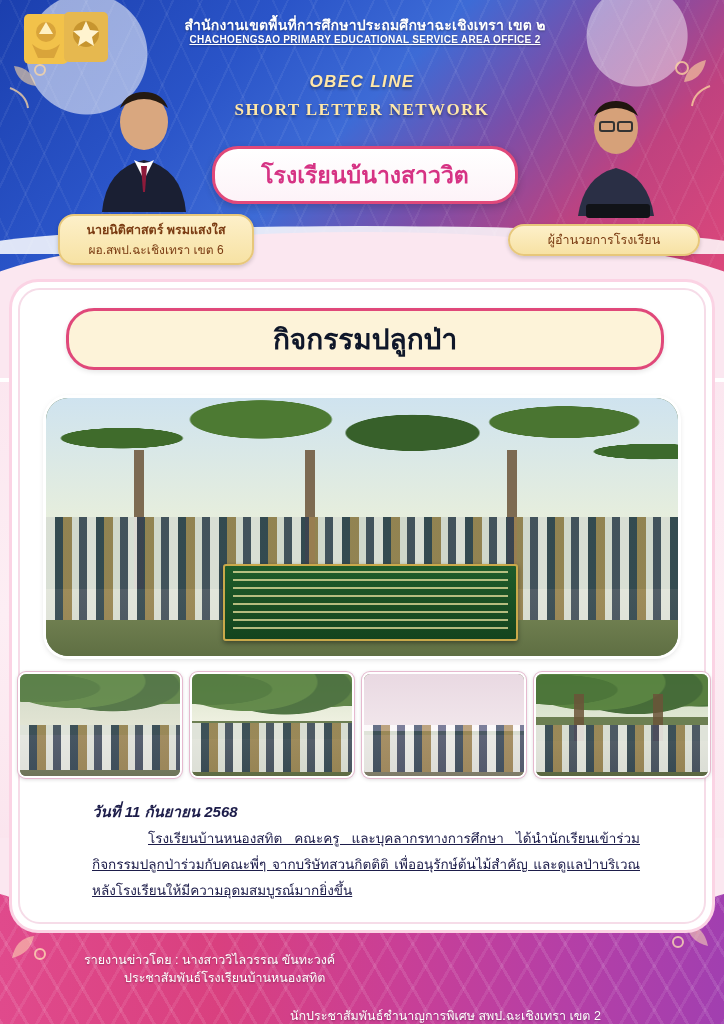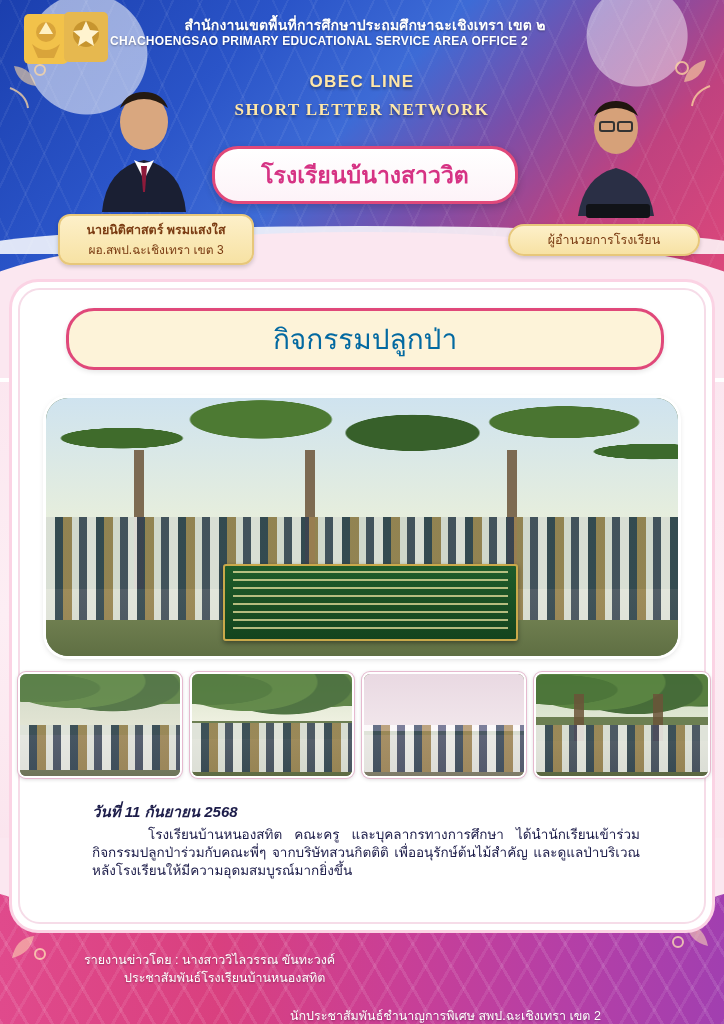--- a/index.html
+++ b/index.html
@@ -116,37 +116,39 @@
     color: #ffffff;
     font-size: 14px;
     font-weight: bold;
     letter-spacing: .2px;
     text-shadow: 0 1px 2px rgba(0,0,0,.35);
   }
   .org-en {
     position: absolute;
     left: 110px; top: 34px;
     width: 510px;
+    text-align: center;
     color: #ffffff;
-    font-size: 12px;
+    font-size: 10px;
     font-weight: bold;
     letter-spacing: .3px;
     text-shadow: 0 1px 2px rgba(0,0,0,.35);
+    text-decoration: underline;
   }
   .net-line1, .net-line2 {
     position: absolute;
     left: 112px;
     width: 500px;
     text-align: center;
     color: #ffe7a8;
     font-weight: bold;
     letter-spacing: 1.4px;
     text-shadow: 0 2px 3px rgba(0,0,0,.4);
   }
-  .net-line1 { top: 72px; font-size: 17px; }
+  .net-line1 { top: 72px; font-size: 17px; font-style: italic; }
   .net-line2 { top: 100px; font-size: 17px; font-family: Liberation Serif, serif; }
 
   .school-ribbon {
     position: absolute;
     left: 212px; top: 146px;
     width: 300px; height: 52px;
     background: linear-gradient(180deg, #ffffff 0%, #fdf3f8 100%);
     border: 3px solid #e0487a;
     border-radius: 26px;
     box-shadow: 0 3px 8px rgba(0,0,0,.2);
@@ -171,43 +173,43 @@
   .name-plate {
     position: absolute;
     background: linear-gradient(180deg, #fdf0c9 0%, #f7e2a4 100%);
     border: 2px solid #e7c77a;
     border-radius: 16px;
     text-align: center;
     color: #7a3b12;
     padding: 4px 8px;
     box-shadow: 0 2px 4px rgba(0,0,0,.18);
   }
-  .plate-left { left: 58px; top: 214px; width: 176px; border-radius: 12px; }
+  .plate-left { left: 58px; top: 214px; width: 176px; }
   .plate-left .l1 { font-size: 12.5px; font-weight: bold; }
   .plate-left .l2 { font-size: 12px; }
   .plate-right { left: 508px; top: 224px; width: 172px; }
   .plate-right .l1 { font-size: 12.5px; }
 
   
   .activity-title-box {
     position: absolute;
     left: 66px; top: 308px;
     width: 592px; height: 56px;
     background: #fdf3d9;
     border: 3px solid #e0487a;
     border-radius: 28px;
     display: flex;
     align-items: center;
     justify-content: center;
     box-shadow: 0 2px 5px rgba(0,0,0,.1);
   }
   .activity-title-box span {
-    color: #0369a1;
+    color: #0f172a;
     font-size: 28px;
-    font-weight: normal;
+    font-weight: bold;
   }
 
   
   .hero-photo {
     position: absolute;
     left: 46px; top: 398px;
     width: 632px; height: 258px;
     border-radius: 22px;
     overflow: hidden;
     box-shadow: 0 0 0 3px #ffffff, 0 2px 7px rgba(0,0,0,.22);
@@ -268,24 +270,25 @@
     font-size: 15px;
     font-weight: bold;
     color: #1d1d4a;
     font-style: italic;
   }
   .body-text {
     position: absolute;
     left: 92px; top: 826px;
     width: 548px;
     font-size: 13.5px;
-    line-height: 18px;
+    line-height: 26px;
     color: #1d1d4a;
     text-align: justify;
     text-indent: 56px;
+    text-decoration: underline;
   }
 
   
   .credit {
     position: absolute;
     color: #ffffff;
     font-size: 12.5px;
     text-shadow: 0 1px 2px rgba(0,0,0,.3);
   }
   .credit-a1 { left: 84px; top: 950px; }
@@ -384,21 +387,21 @@
       <rect x="30" y="112" width="64" height="14" rx="3" fill="#111318"></rect>
     </svg>
   </div>
 
   <div class="school-ribbon">
     <span>โรงเรียนบ้นางสาววิต</span>
   </div>
 
   <div class="name-plate plate-left">
     <div class="l1">นายนิติศาสตร์ พรมแสงใส</div>
-    <div class="l2">ผอ.สพป.ฉะเชิงเทรา เขต 3</div>
+    <div class="l2">ผอ.สพป.ฉะเชิงเทรา เขต 6</div>
   </div>
   <div class="name-plate plate-right">
     <div class="l1">ผู้อำนวยการโรงเรียน</div>
   </div>
 
   <div class="content-panel">
     <div class="content-panel-inner"></div>
   </div>
 
   <div class="activity-title-box">

